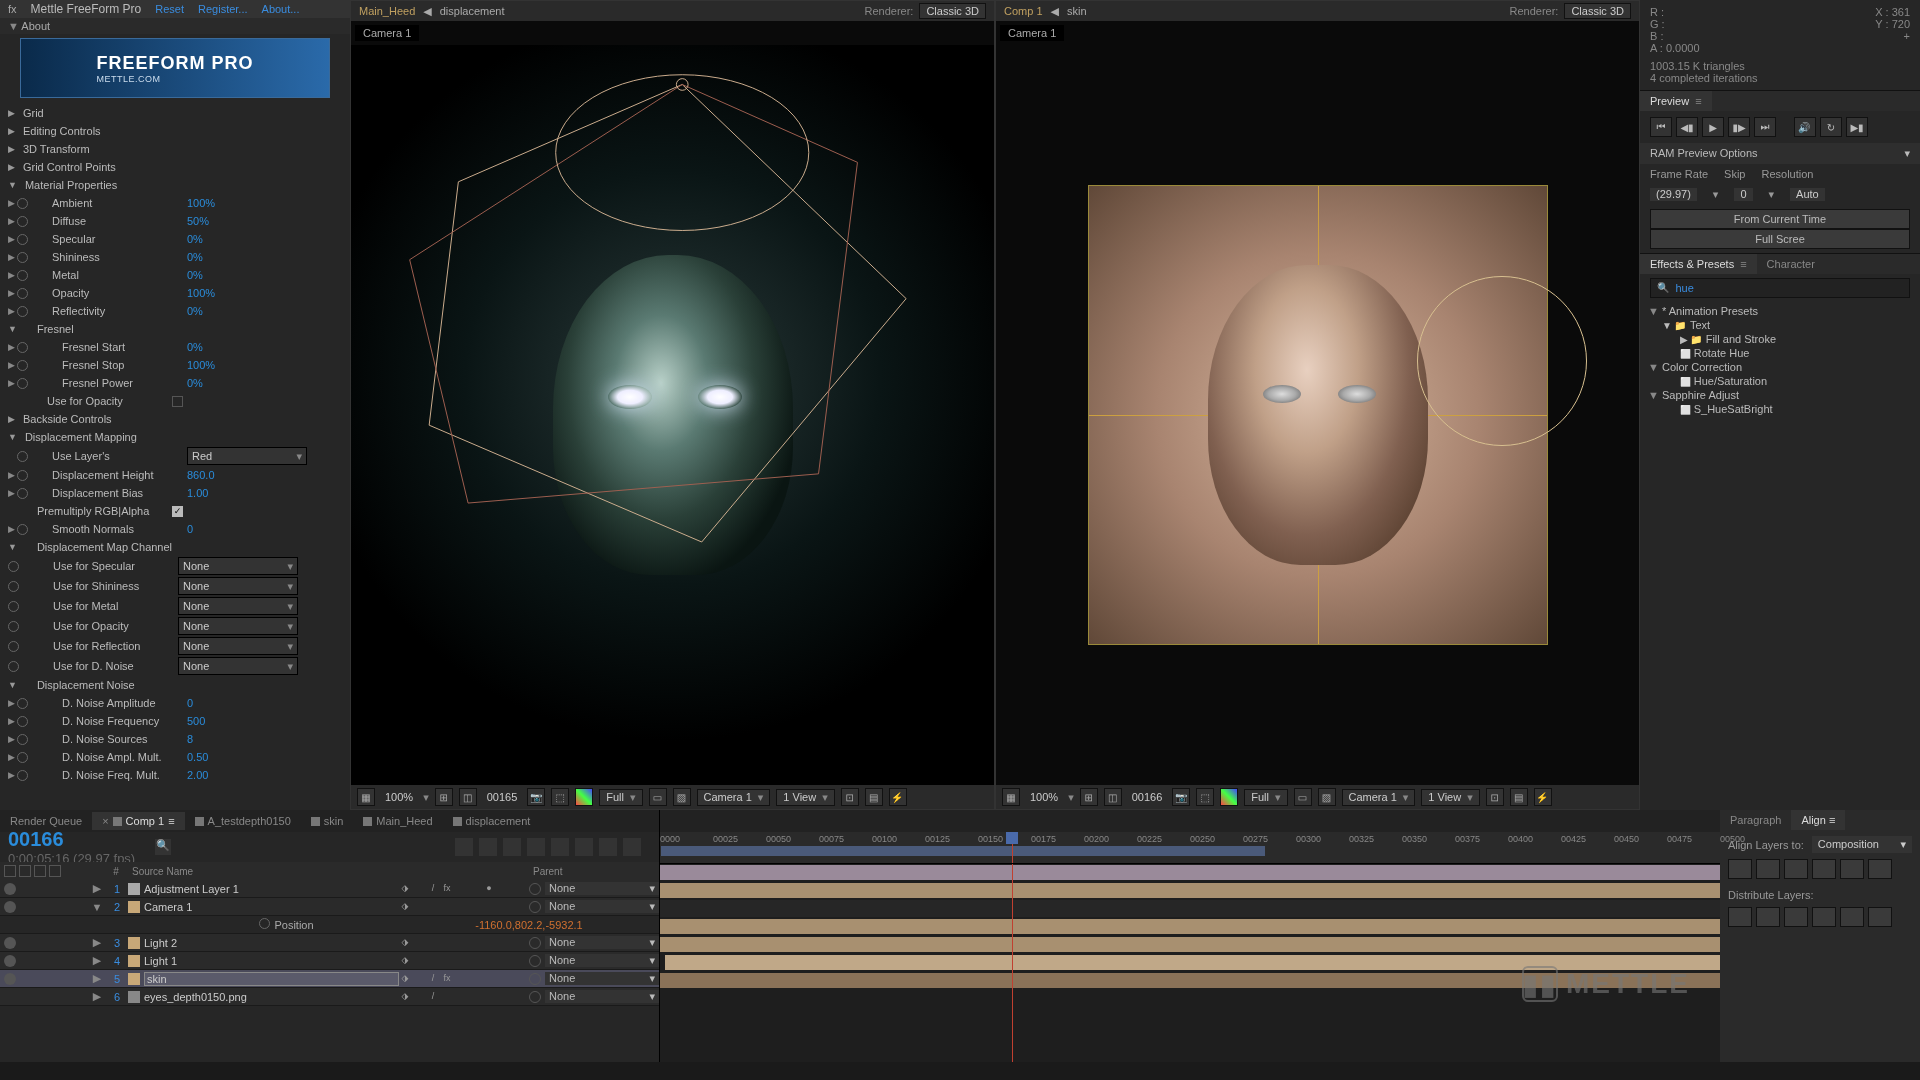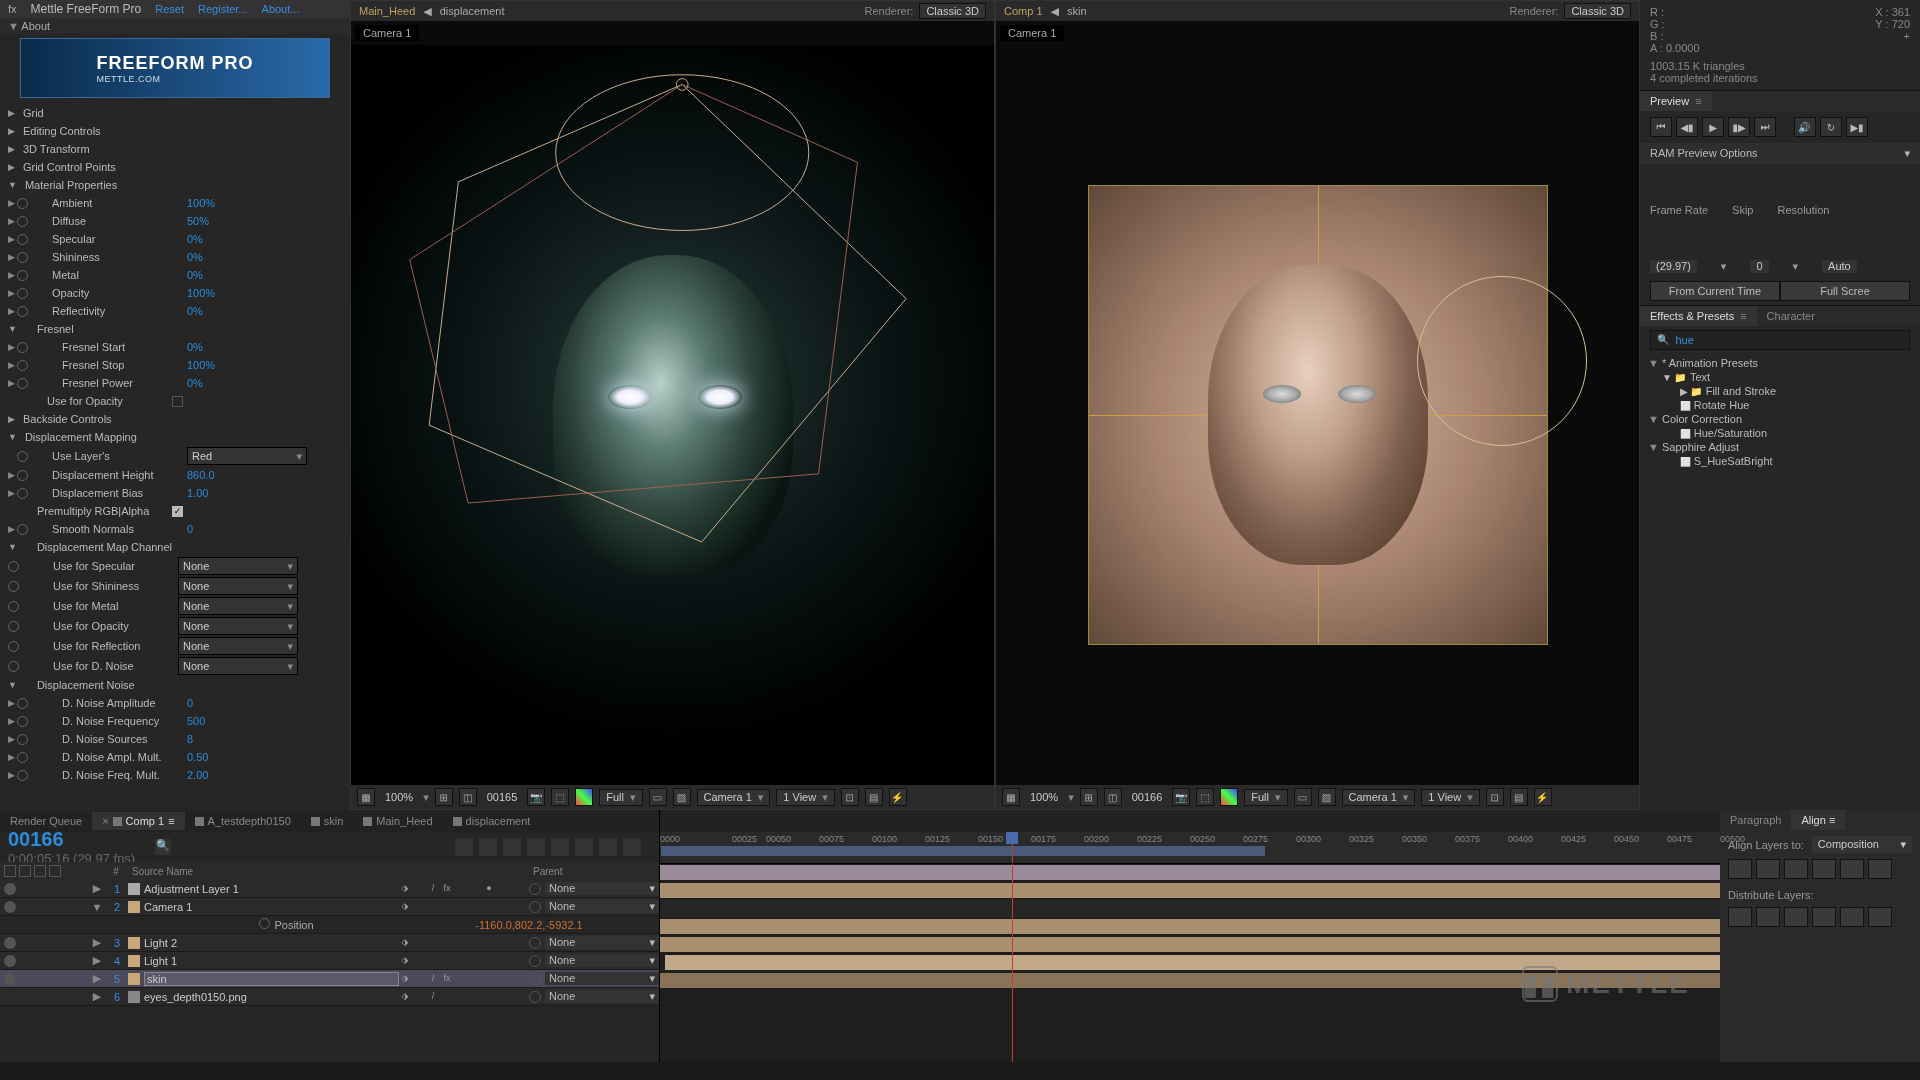--- a/index.html
+++ b/index.html
@@ -81,23 +81,23 @@
 .info-row { display: flex; justify-content: space-between; }
 .panel-section { border-top: 1px solid #111; }
 .panel-tabs { display: flex; background: #2a2a2a; }
 .panel-tab { padding: 4px 10px; color: #888; }
 .panel-tab.active { background: #333; color: #ddd; }
 .panel-tab .menu::before { content: "≡"; margin-left: 6px; color: #888; }
 .playback { display: flex; gap: 4px; padding: 6px 10px; }
 .play-btn { width: 22px; height: 20px; background: #333; border: 1px solid #111; display: flex; align-items: center; justify-content: center; color: #bbb; font-size: 10px; }
 .ram-opts { padding: 4px 10px; background: #2e2e2e; display: flex; justify-content: space-between; color: #bbb; }
 .ram-opts::after { content: "▾"; }
-.ram-row { display: flex; gap: 24px; padding: 4px 10px; color: #999; margin-top: 36px; }
+.ram-row { display: flex; gap: 16px; padding: 4px 10px; color: #999; }
 .ram-val { background: #333; padding: 0 6px; color: #ccc; }
-.ram-buttons { display: flex; padding: 4px 10px; gap: 0; }
+.ram-buttons { display: flex; padding: 4px 10px; gap: 0; flex-direction: column; }
 .ram-btn { flex: 1; background: #3a3a3a; border: 1px solid #111; padding: 3px; text-align: center; color: #bbb; }
 
 .effects-search { margin: 4px 10px; background: #222; border: 1px solid #111; padding: 3px 6px; color: #3a8de0; display: flex; align-items: flex-start; gap: 6px; }
 .effects-search::before { content: "🔍"; font-size: 10px; }
 .tree { padding: 2px 4px; }
 .tree-row { padding: 1px 4px; color: #bbb; }
 .tree-row.d0::before { content: "▼ "; color: #888; }
 .tree-row.d1 { padding-left: 18px; } .tree-row.d1::before { content: "▼ 📁 "; font-size: 10px; }
 .tree-row.d2 { padding-left: 36px; } .tree-row.d2::before { content: "▶ 📁 "; font-size: 10px; }
 .tree-row.item { padding-left: 36px; } .tree-row.item::before { content: "⬜ "; font-size: 9px; }
@@ -844,21 +844,21 @@
           </div>
       </div>
     </div>
   </div>
 
   <div class="tl-right">
     <div style="height:22px;background:#222"></div>
     <div class="ruler">
       <div class="ruler-track" id="ruler-track">
           <span class="tick" style="left: 0%;">0000</span>
-          <span class="tick" style="left: 5%; margin-left: 19px;">00025</span>
+          <span class="tick" style="left: 5%;">00025</span>
           <span class="tick" style="left: 10%;">00050</span>
           <span class="tick" style="left: 15%;">00075</span>
           <span class="tick" style="left: 20%;">00100</span>
           <span class="tick" style="left: 25%;">00125</span>
           <span class="tick" style="left: 30%;">00150</span>
           <span class="tick" style="left: 35%;">00175</span>
           <span class="tick" style="left: 40%;">00200</span>
           <span class="tick" style="left: 45%;">00225</span>
           <span class="tick" style="left: 50%;">00250</span>
           <span class="tick" style="left: 55%;">00275</span>

